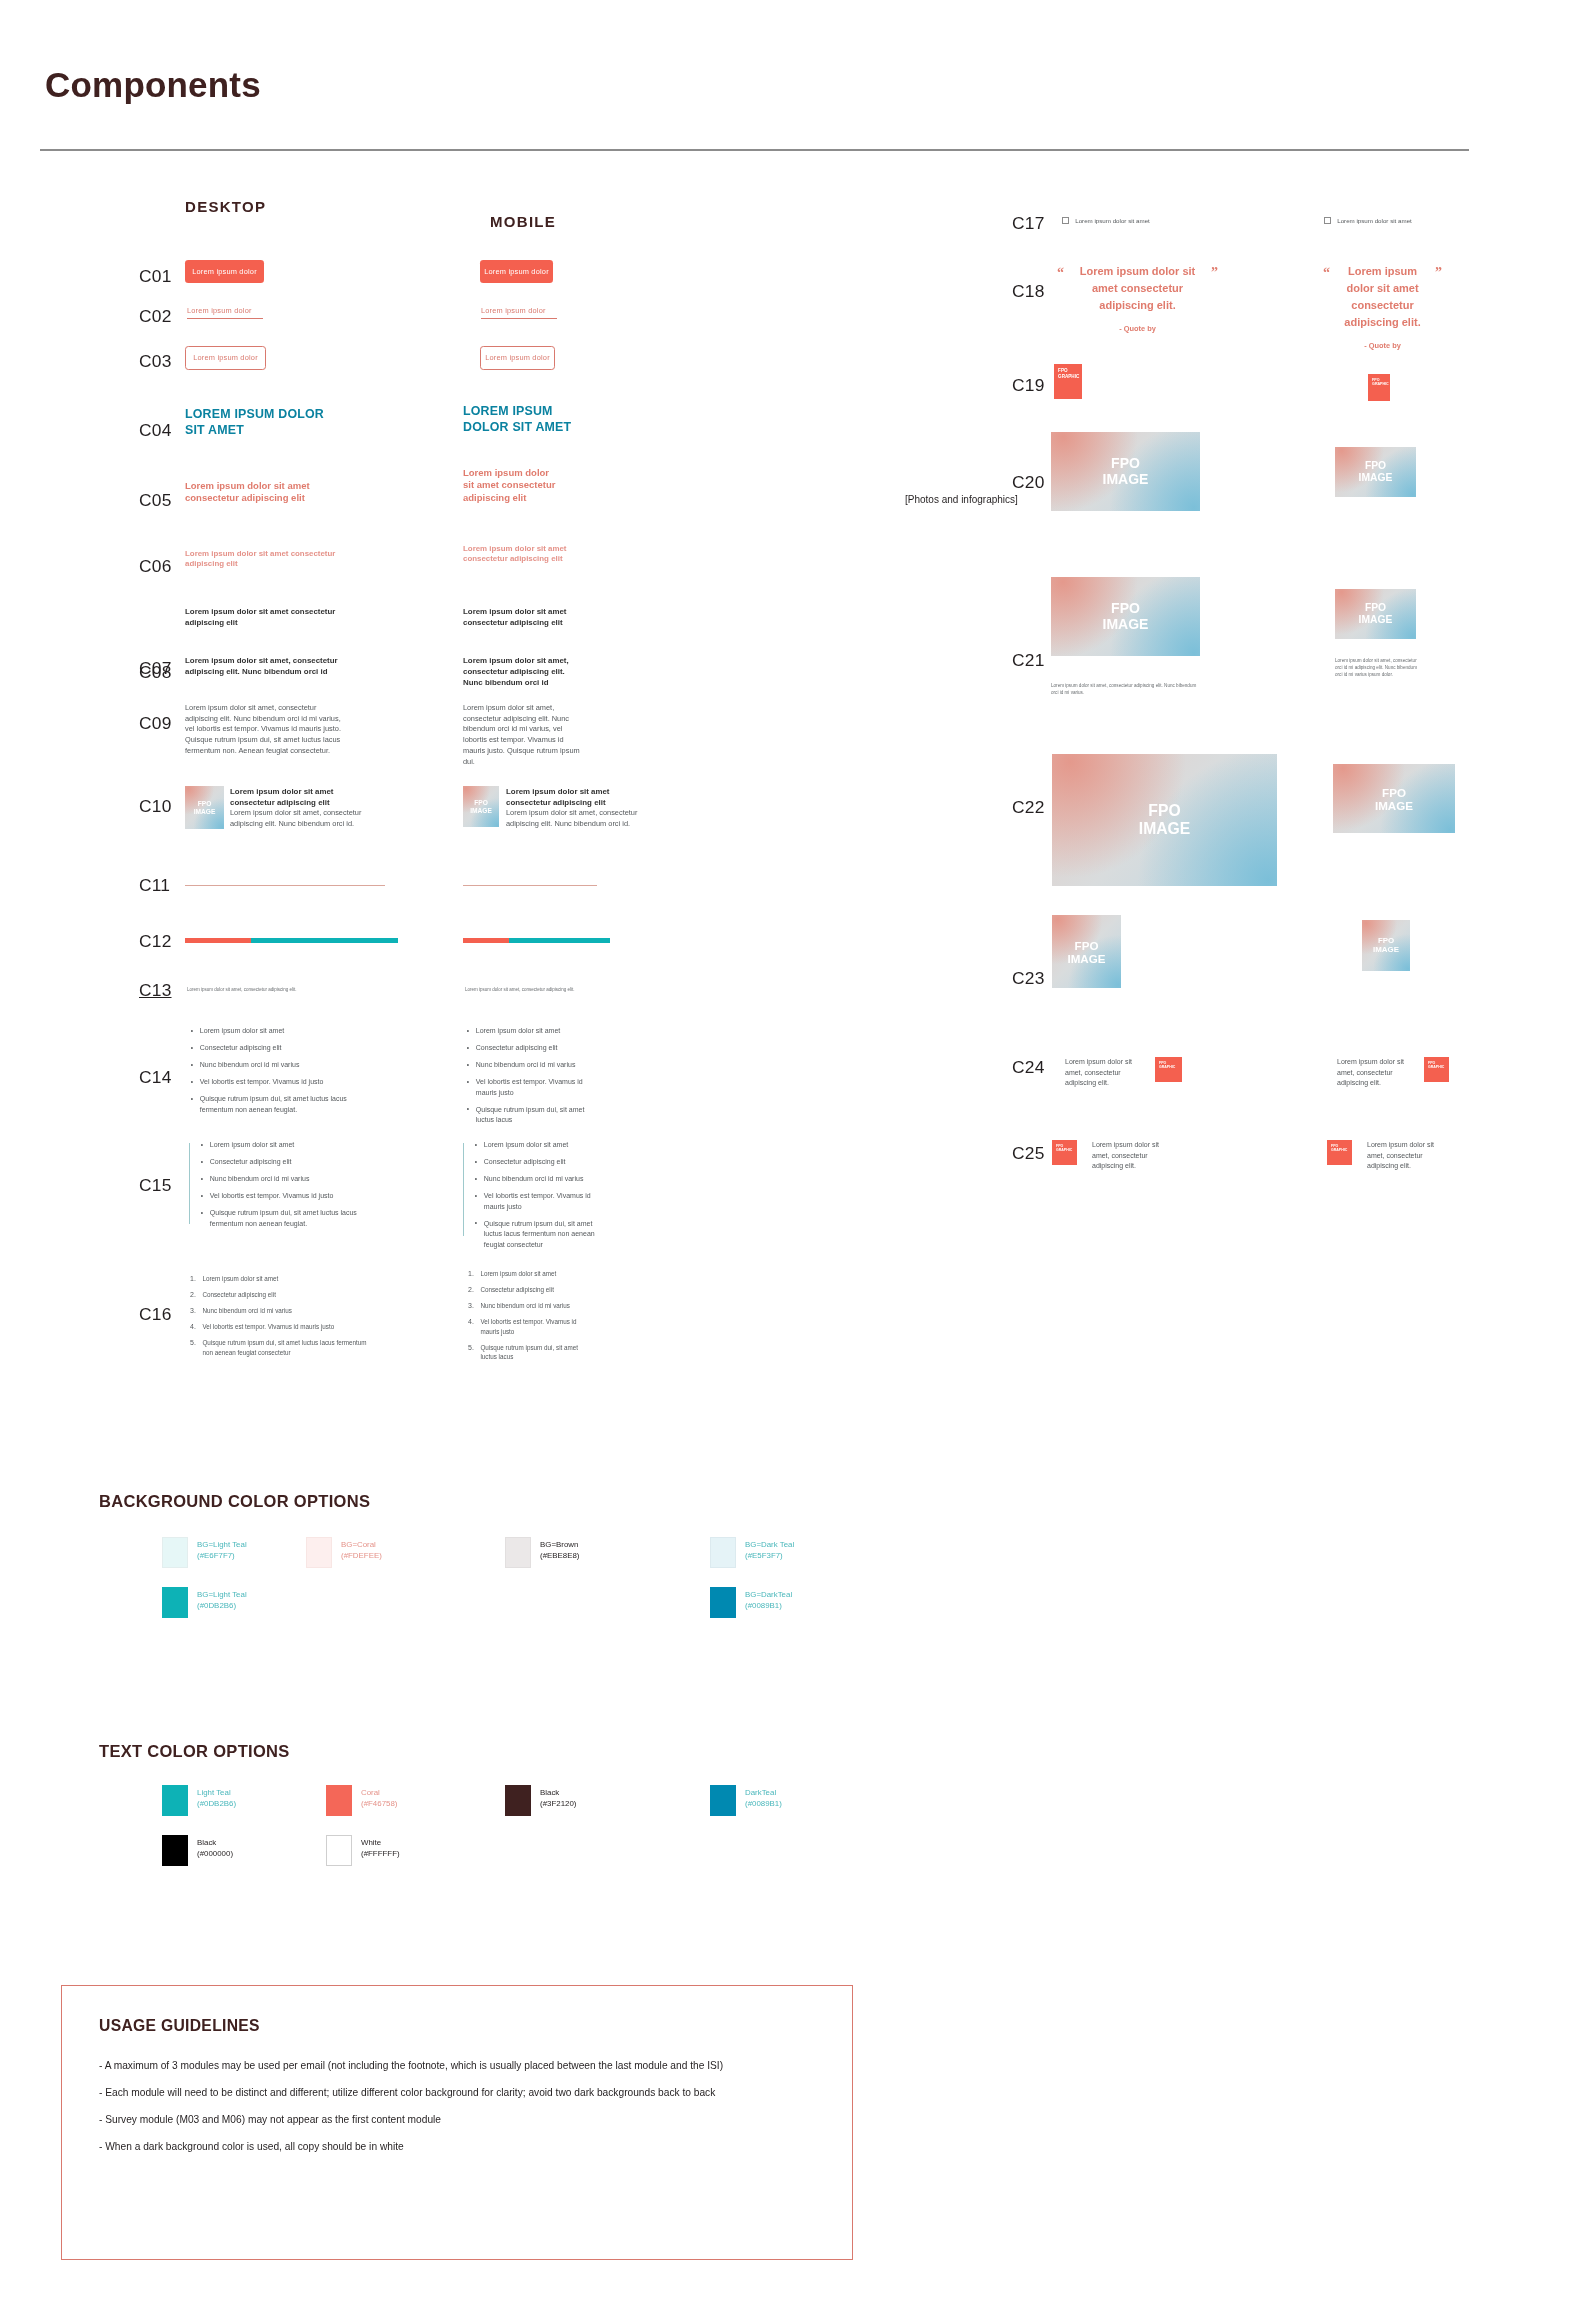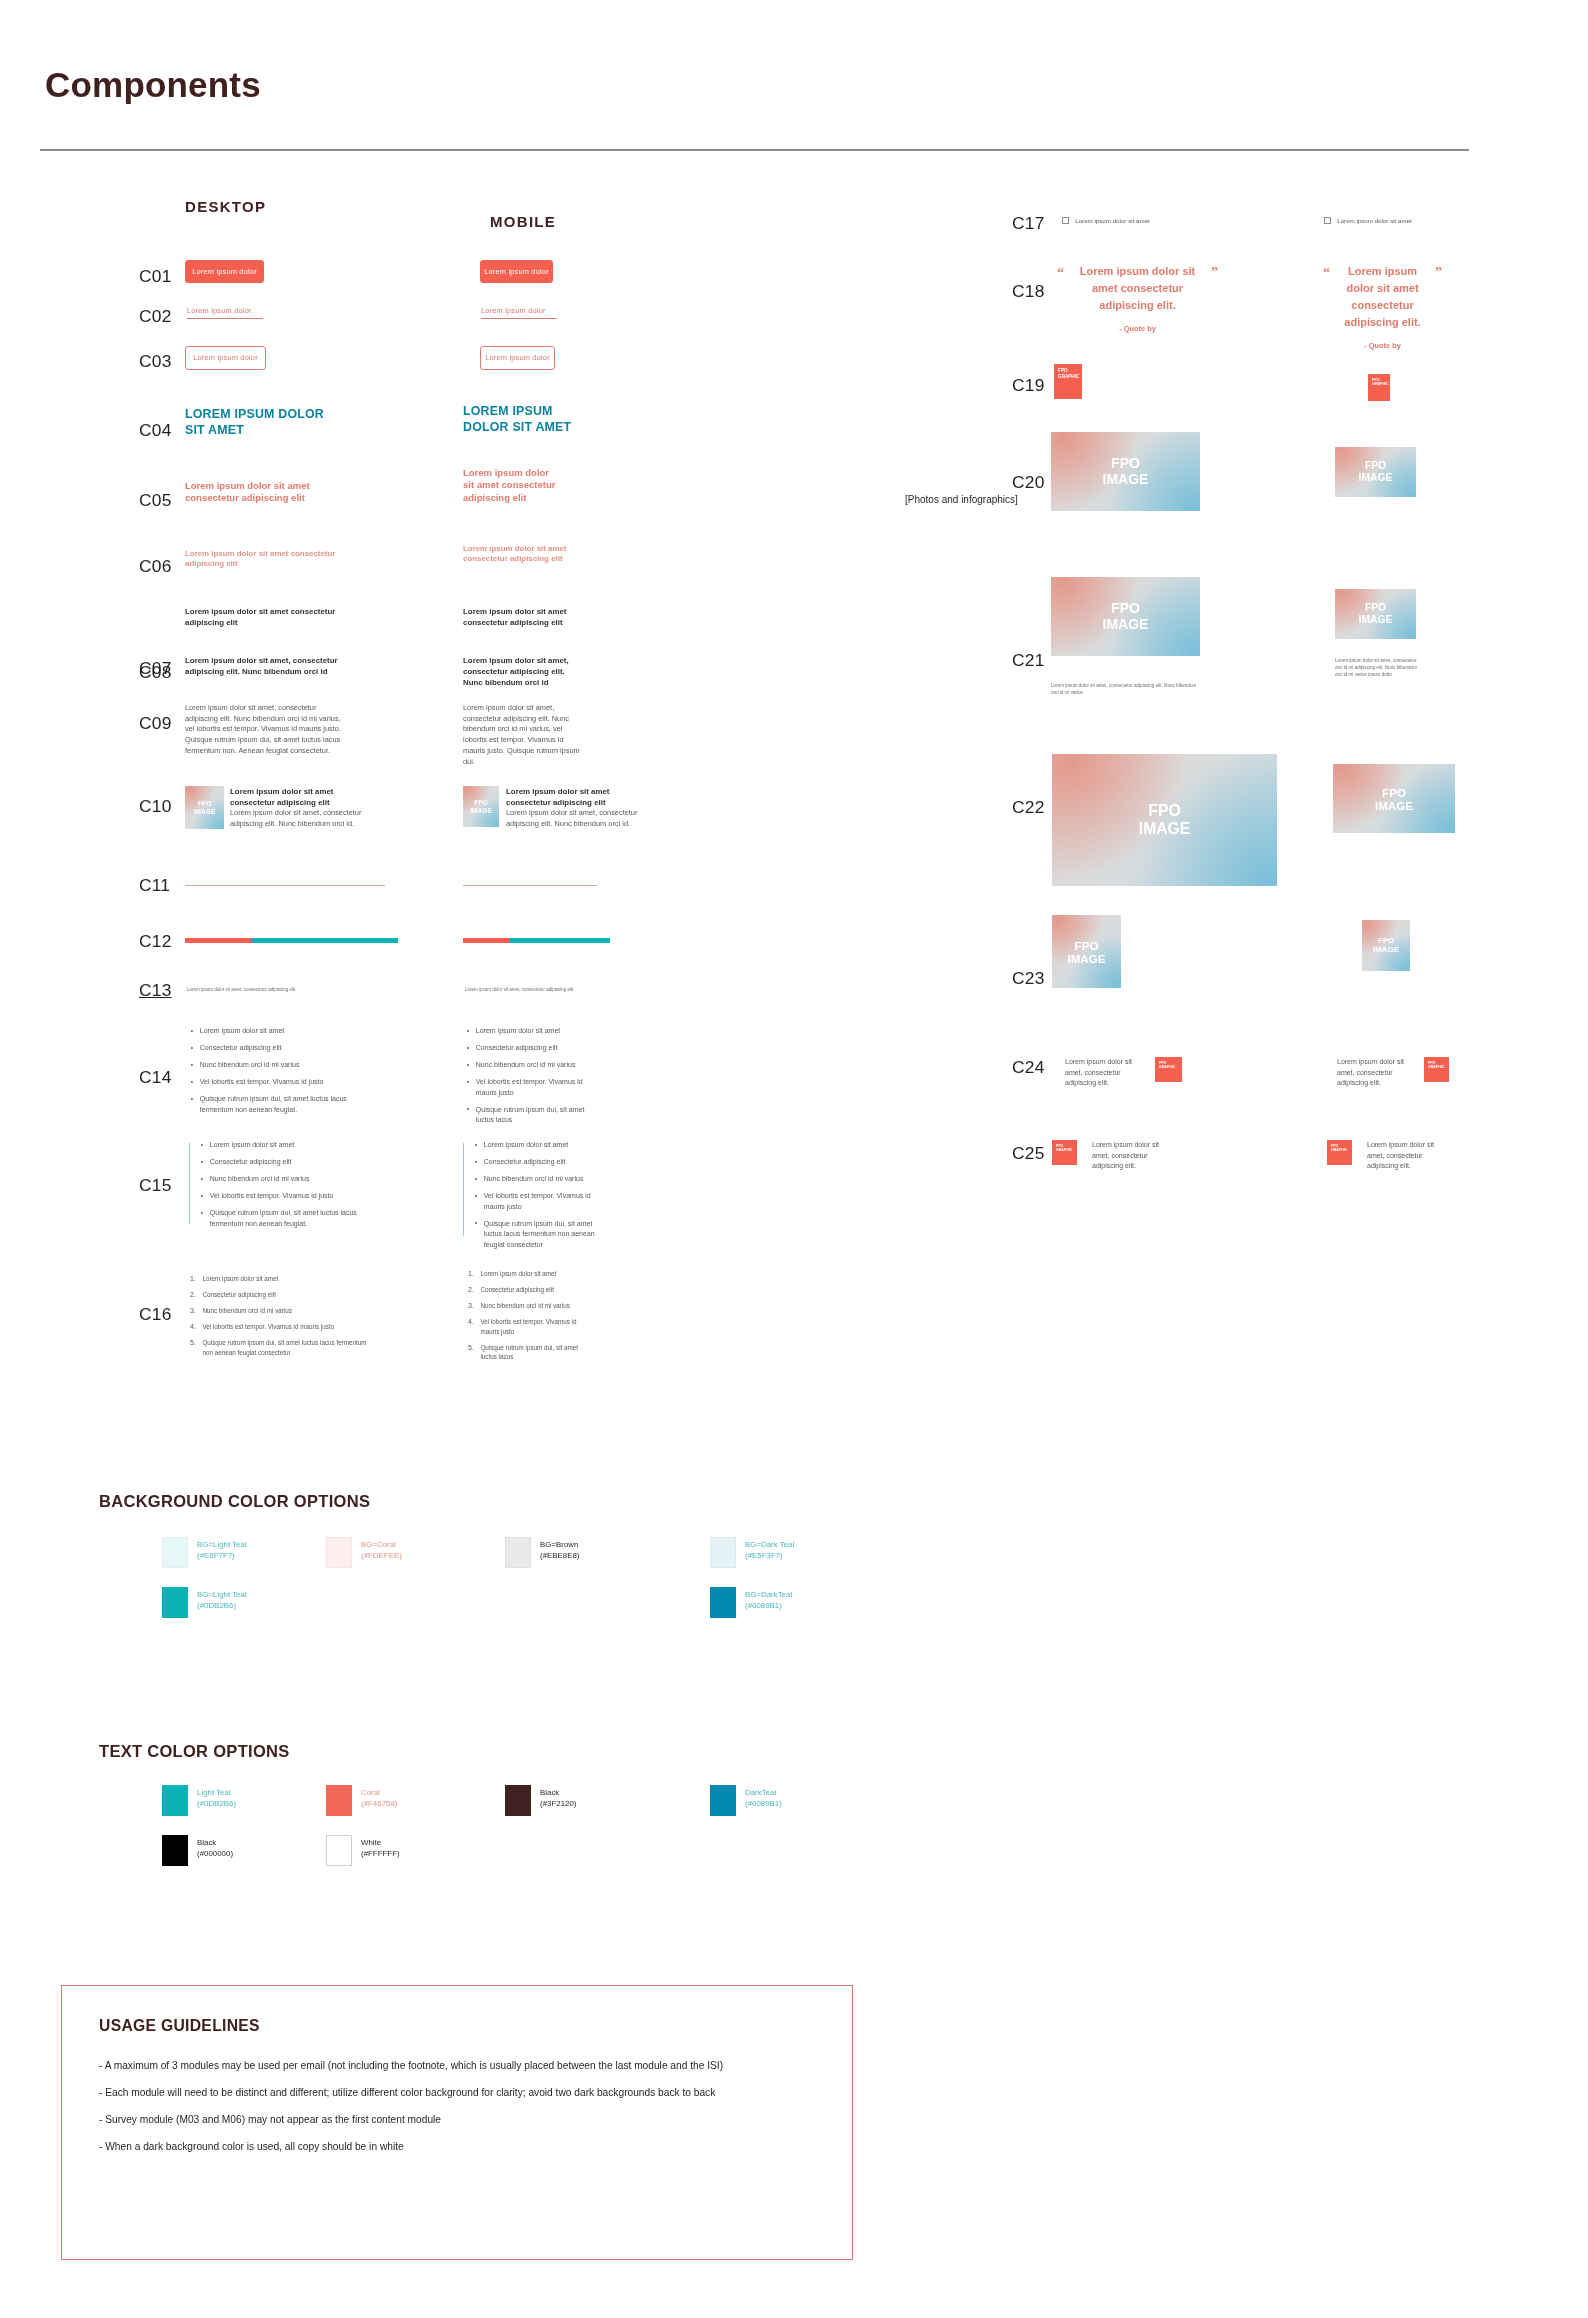--- a/index.html
+++ b/index.html
@@ -508,21 +508,21 @@
 <div class="fpo-graphic" style="left:1327px;top:1140px;width:25px;height:25px;font-size:3.5px;">FPO
 GRAPHIC</div>
 <div class="split-copy" style="left:1367px;top:1140px;width:81px;">Lorem ipsum dolor sit amet, consectetur adipiscing elit.</div>
 
 <div class="section-title" style="left:99px;top:1492px;">BACKGROUND COLOR OPTIONS</div>
 
 <div class="swatch" style="left:162px;top:1537px;width:141px;">
   <span class="swatch-chip" style="background:#E6F7F7;border:0.8px solid #e3eeee;"></span>
   <span class="swatch-text" style="color:#49b7bb;"><span>BG=Light Teal</span><br><span></span>(<span>#E6F7F7</span>)</span>
 </div>
-<div class="swatch" style="left:326px;top:1537px;width:141px;">
+<div class="swatch" style="left:306px;top:1537px;width:141px;">
   <span class="swatch-chip" style="background:#FDEFEE;border:0.8px solid #f8e6e4;"></span>
   <span class="swatch-text" style="color:#e5938a;"><span>BG=Coral</span><br>(<span>#FDEFEE</span>)</span>
 </div>
 <div class="swatch" style="left:505px;top:1537px;width:141px;">
   <span class="swatch-chip" style="background:#EBE8E8;border:0.8px solid #e2dfdf;"></span>
   <span class="swatch-text" style="color:#231f20;"><span>BG=Brown</span><br>(<span>#EBE8E8</span>)</span>
 </div>
 <div class="swatch" style="left:710px;top:1537px;width:141px;">
   <span class="swatch-chip" style="background:#E5F3F7;border:0.8px solid #dceaef;"></span>
   <span class="swatch-text" style="color:#49b7bb;"><span>BG=Dark Teal</span><br>(<span>#E5F3F7</span>)</span>

